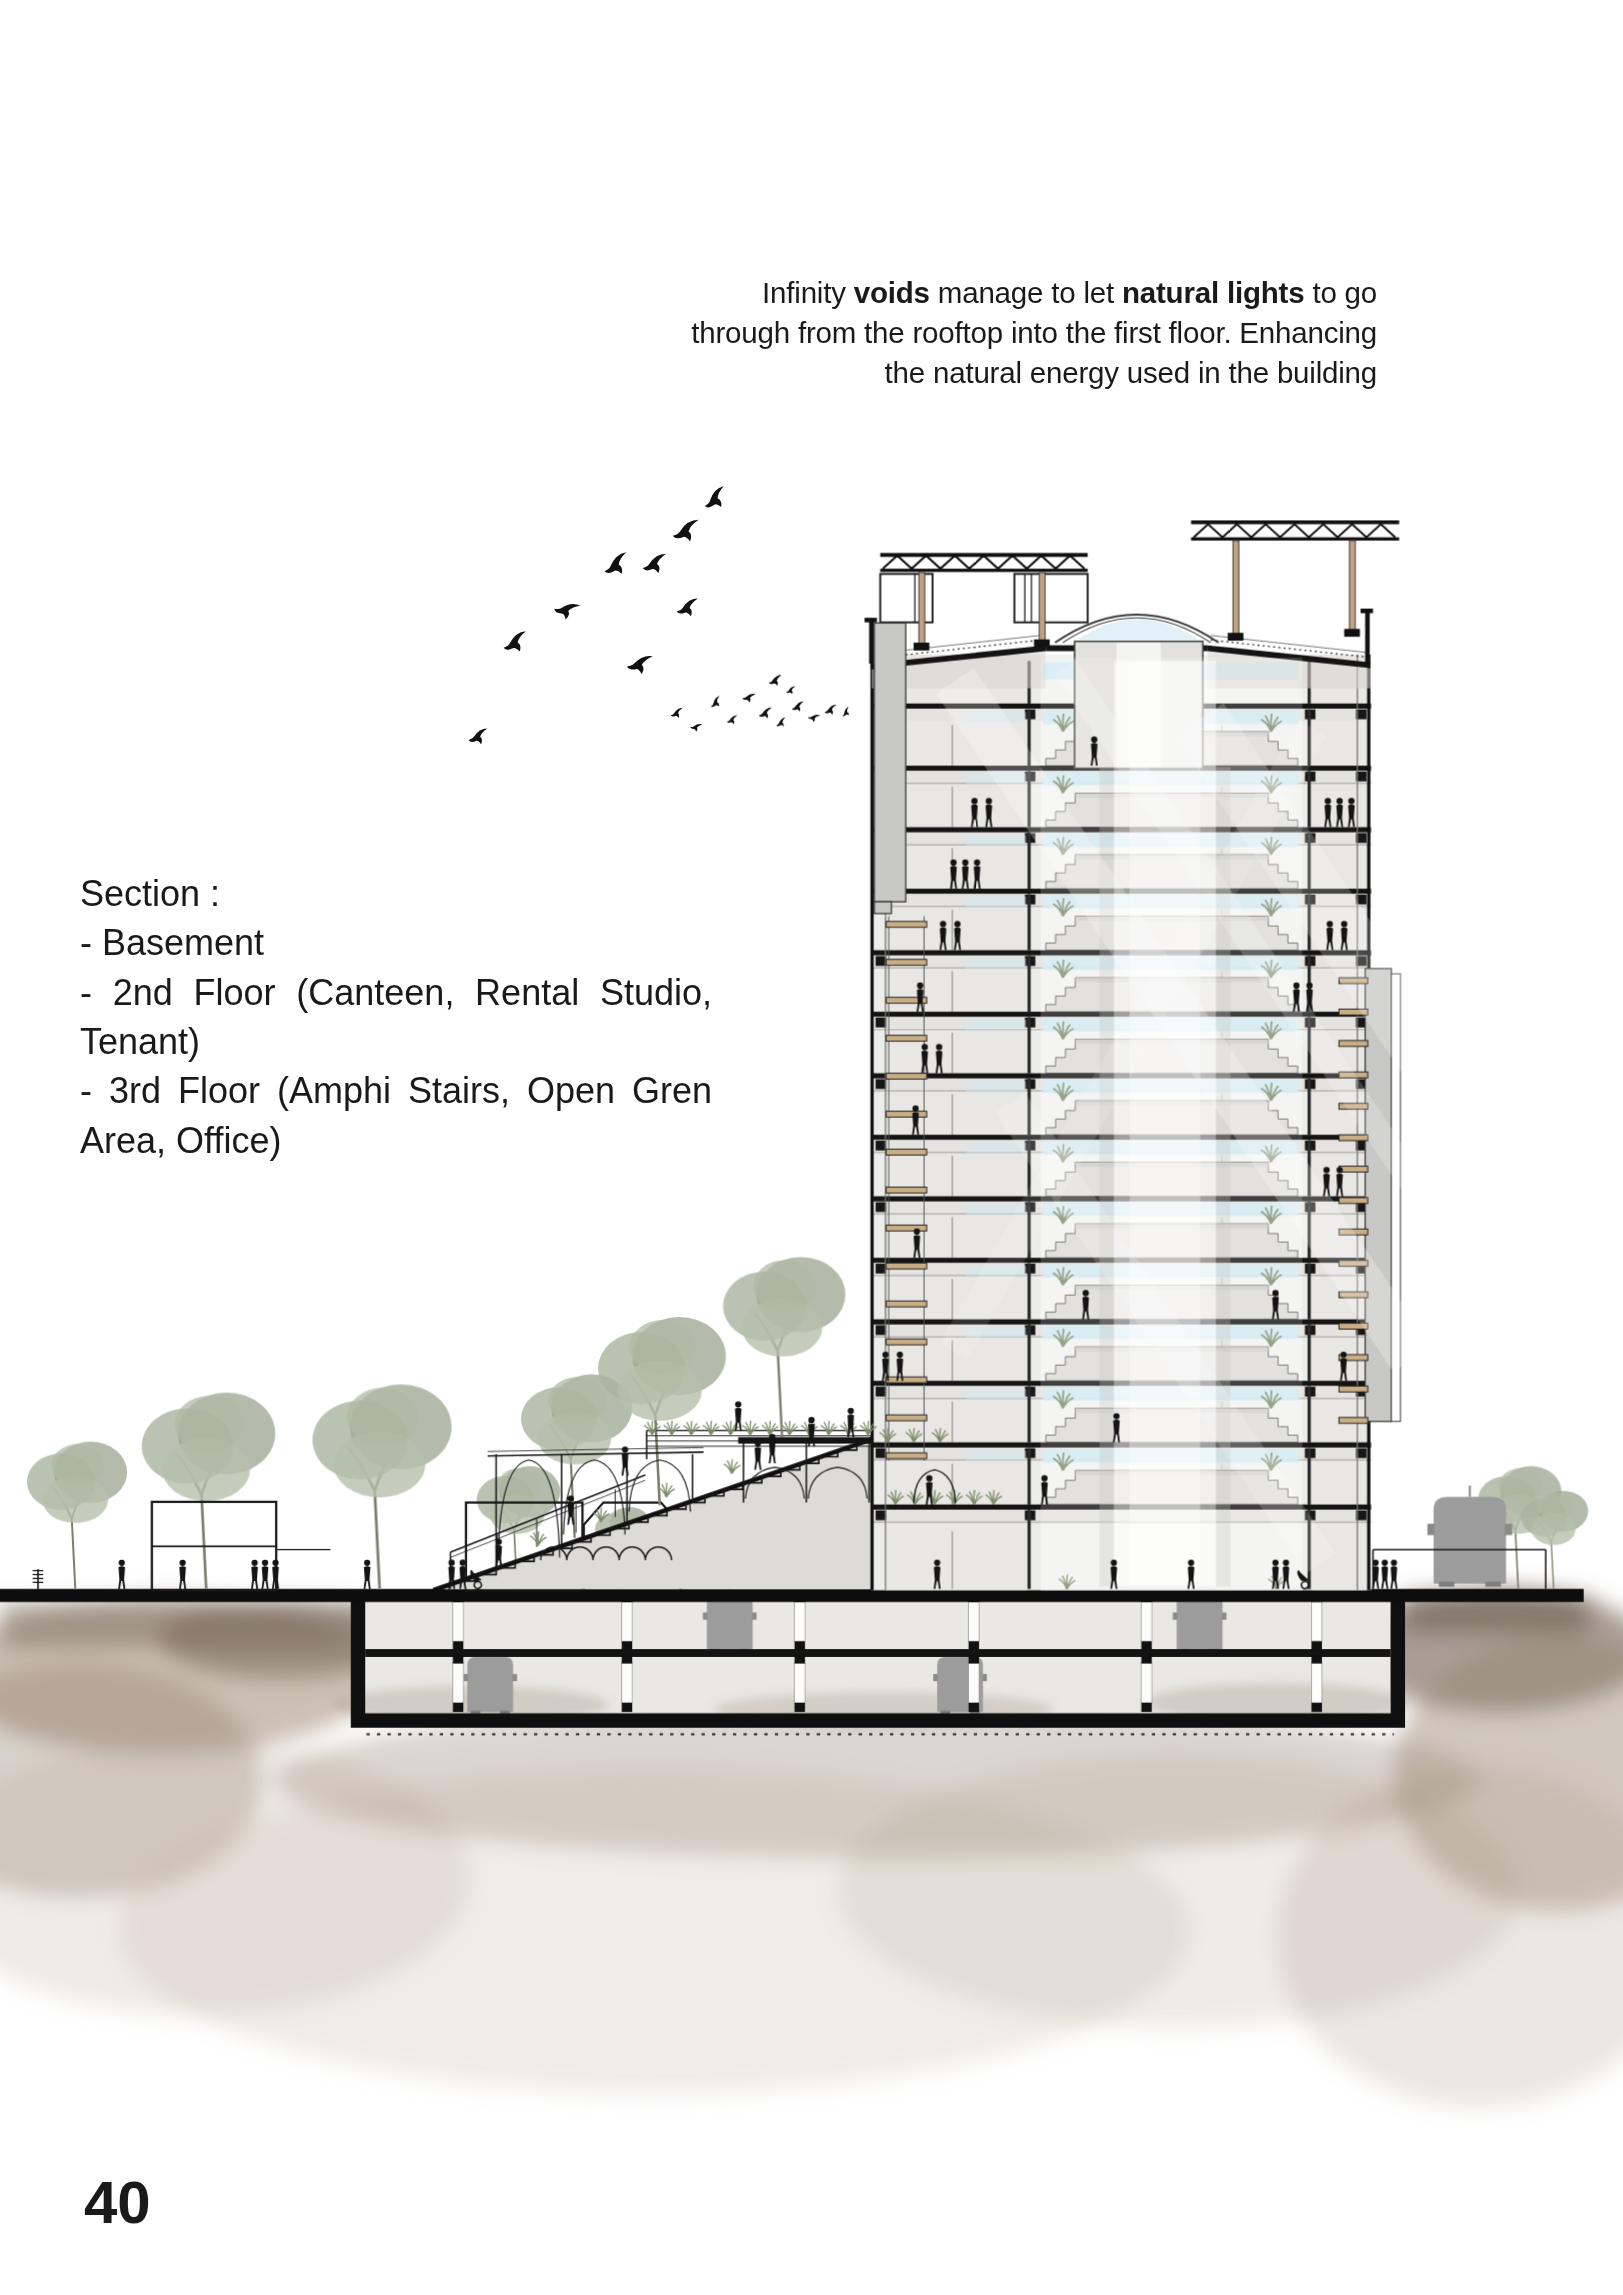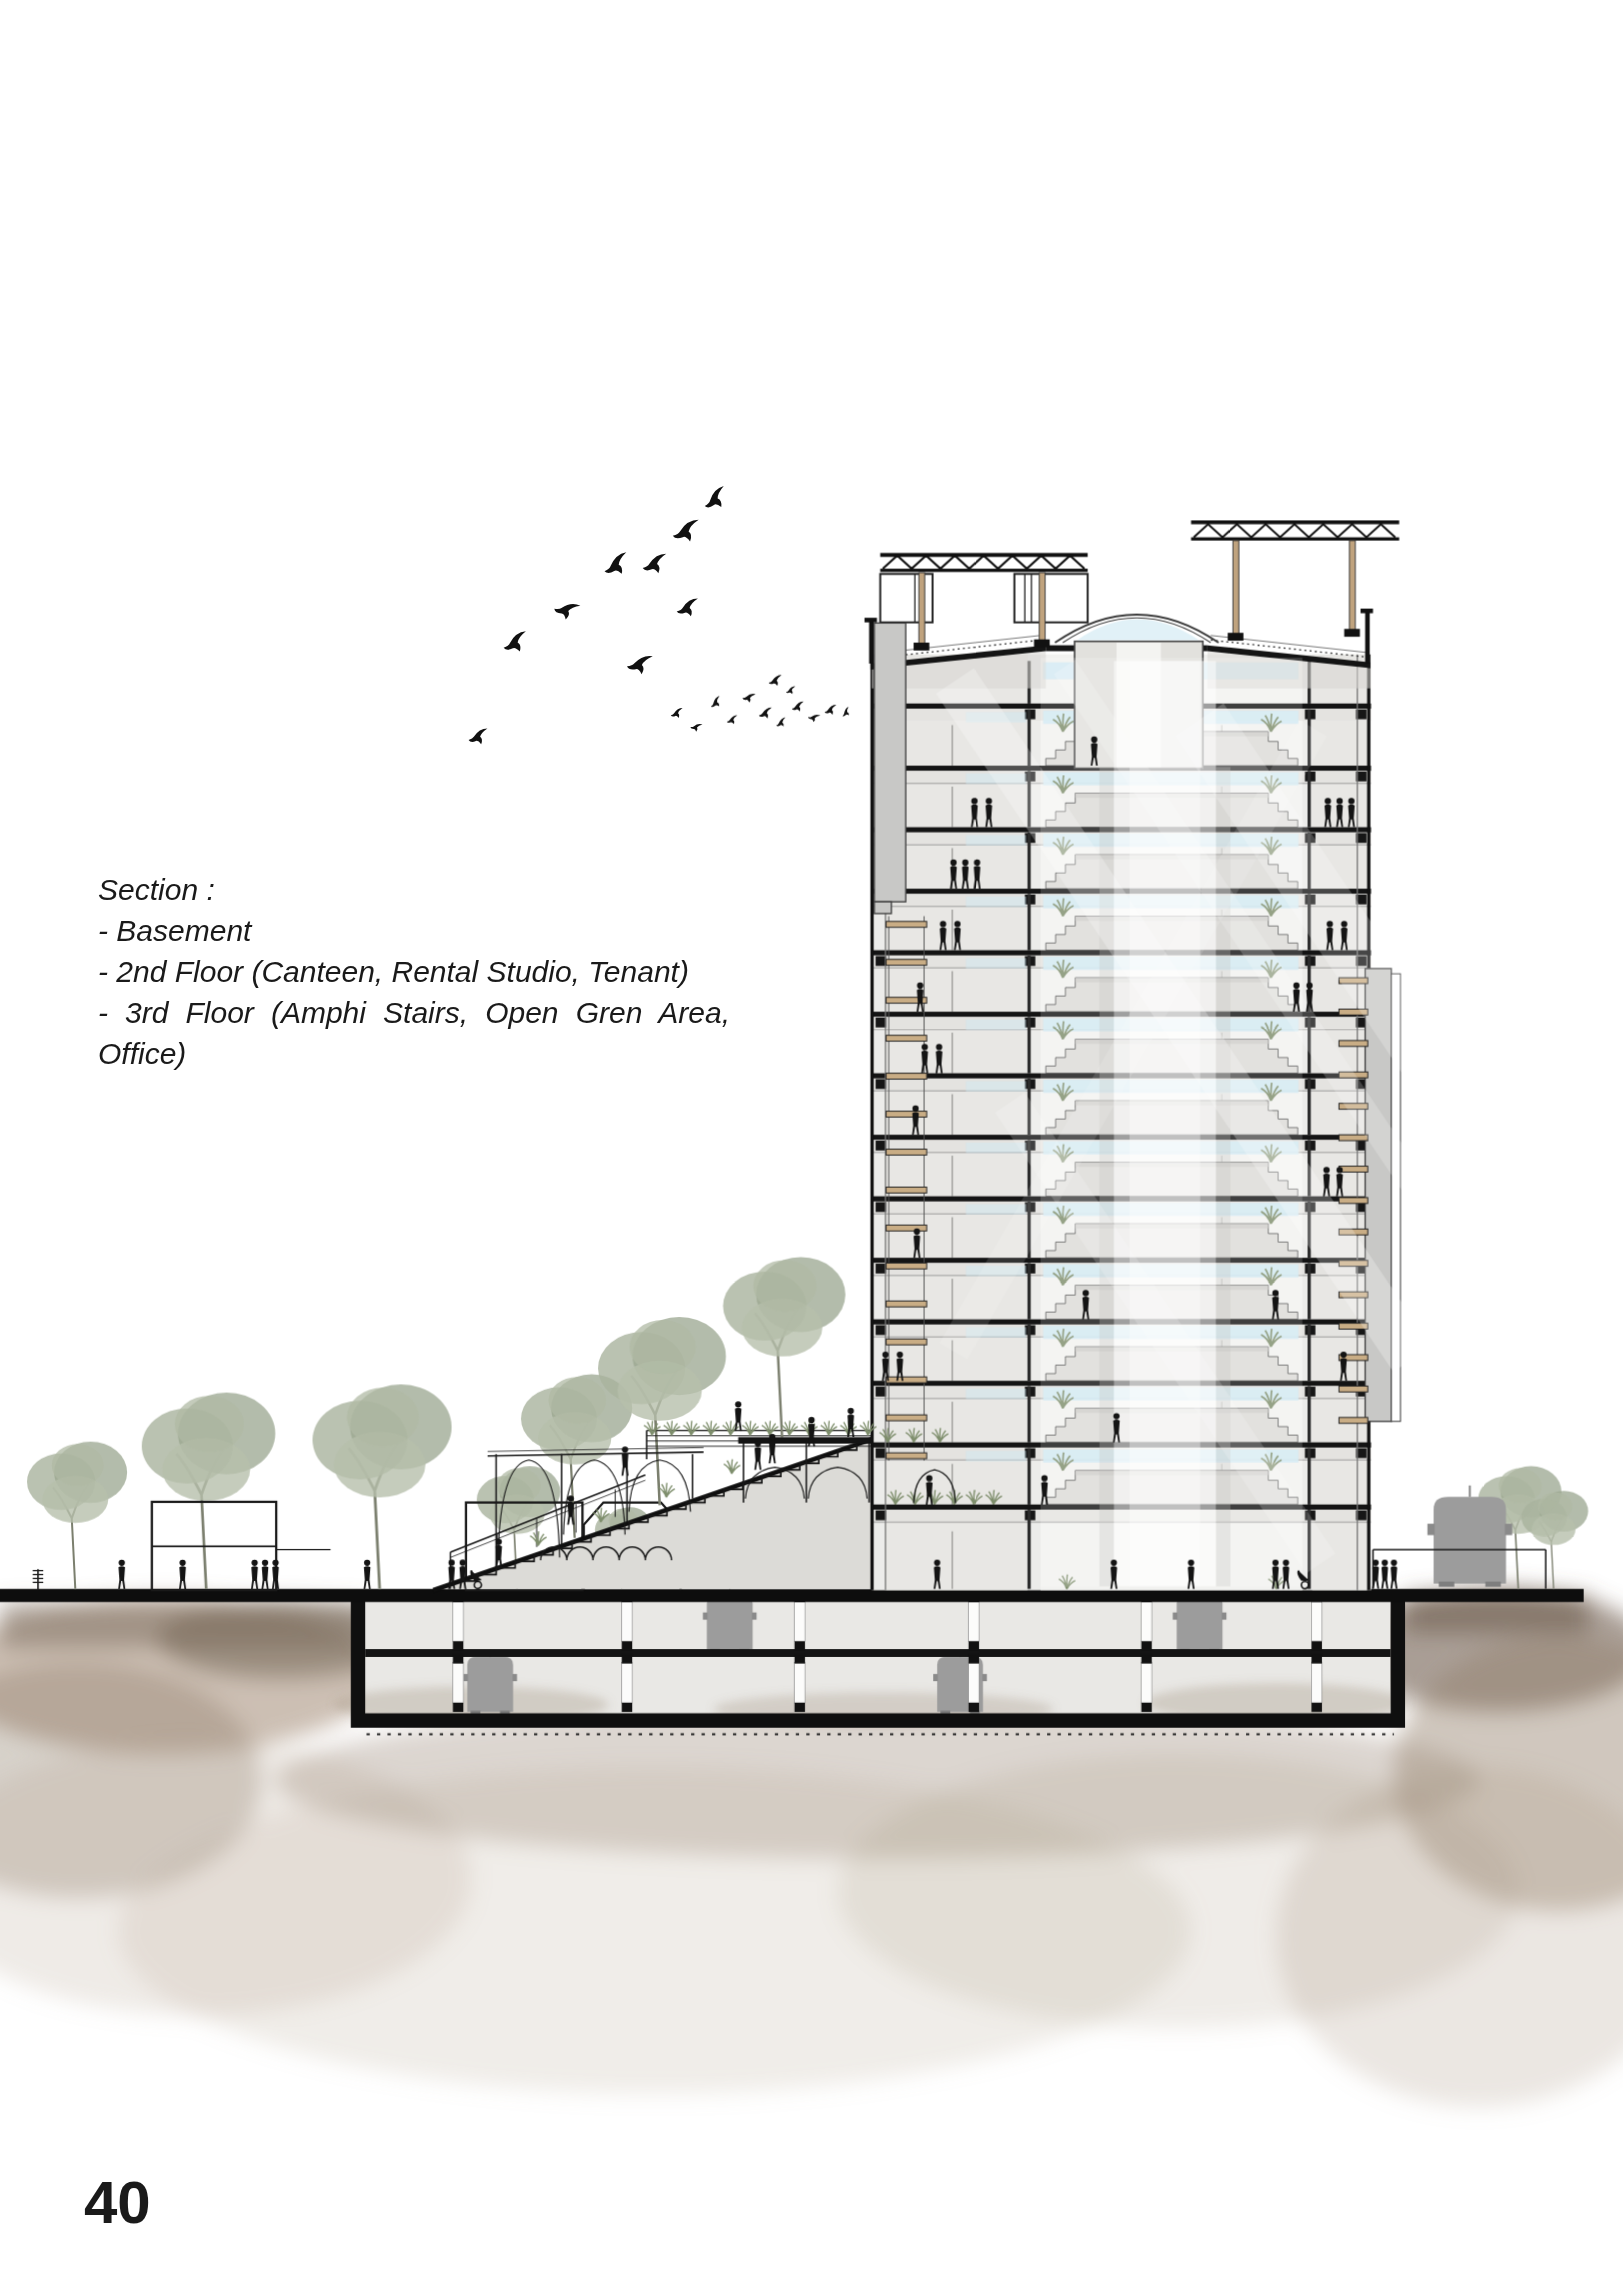--- a/index.html
+++ b/index.html
@@ -2,21 +2,21 @@
 <html style="font-size:10.5px"><head>
 <meta charset="utf-8">
 <style>
   html,body{margin:0;padding:0;background:#fff;}
   .page{position:relative;width:1623px;height:2295px;background:#ffffff;overflow:hidden;
         font-family:"Liberation Sans", sans-serif;color:#1a1a1a;}
   .drawing{position:absolute;left:0;top:0;width:1623px;height:2295px;}
   .annotation{position:absolute;top:243px;right:246px;width:700px;text-align:right;
               font-size:29.5px;line-height:1.37;letter-spacing:-0.2px;}
   .annotation b{font-weight:bold;}
-  .sectionlist{position:absolute;left:98px;top:869px;width:632px;font-size:30px;line-height:1.37;font-style:italic;}
+  .sectionlist{position:absolute;left:80px;top:869px;width:632px;font-size:36px;line-height:1.37;}
   .sectionlist .li{text-align:justify;}
   .pagenum{position:absolute;left:84px;top:2168px;font-size:60px;font-weight:bold;}
 </style>
 </head>
 <body>
 
 <div class="page">
 
 <svg class="drawing" viewBox="0 0 2480 3507" xmlns="http://www.w3.org/2000/svg">
 <defs>
@@ -471,20 +471,21 @@
   <use href="#bird" transform="translate(1190,1105) scale(0.9) rotate(-10)"></use>
         <use href="#bird" transform="translate(1215,1080) scale(1.0)"></use>
   <use href="#bird" transform="translate(1240,1095) scale(0.9) rotate(25)"></use>
         <use href="#bird" transform="translate(1265,1085) scale(1.0)"></use>
   <use href="#bird" transform="translate(1290,1090) scale(0.8) rotate(-25)"></use>
         <use href="#bird" transform="translate(1180,1040) scale(1.1)"></use>
   <use href="#bird" transform="translate(1205,1055) scale(0.8)"></use>
 </g>
 </svg>
 
+<p class="annotation"><span>Infinity </span><b>voids</b><span> manage to let </span><b>natural lights</b><span> to go through from the rooftop into the first floor. Enhancing the natural energy used in the building</span></p>
 
 <div class="sectionlist">
   <div class="li">Section :</div>
   <div class="li">- Basement</div>
   <div class="li">- 2nd Floor (Canteen, Rental Studio, Tenant)</div>
   <div class="li">- 3rd Floor (Amphi Stairs, Open Gren Area, Office)</div>
 </div>
 
 <div class="pagenum">40</div>
 

